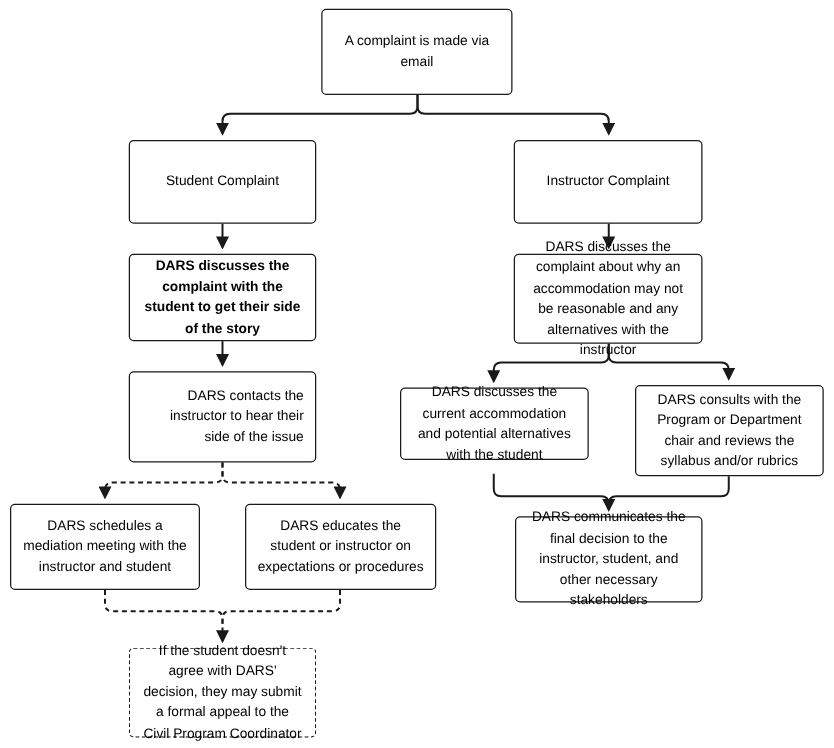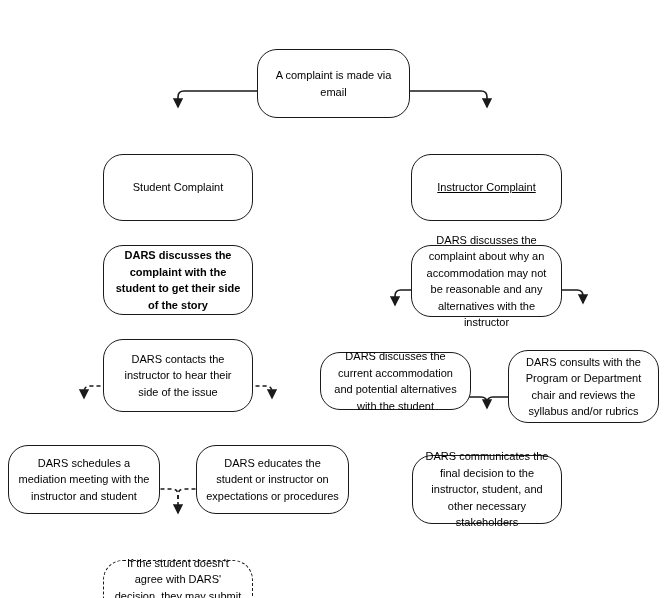--- a/index.html
+++ b/index.html
@@ -18,31 +18,30 @@
   svg.connectors {
     position: absolute;
     left: 0; top: 0;
     width: 667px;
     height: 598px;
   }
   .node {
     position: absolute;
     box-sizing: border-box;
     border: 1.6px solid #1a1a1a;
-    border-radius: 20px;
+    border-radius: 4px;
     background: #ffffff;
     display: flex;
     align-items: center;
     justify-content: center;
     text-align: center;
     font-size: 11px;
     line-height: 1.5;
     color: #000000;
     padding: 4px 9px;
-    margin-top: 42px;
   }
   .node.dashed {
     border-style: dashed;
   }
   .node span { display: block; }
 </style>
 </head>
 <body>
 
 <div class="canvas">
@@ -78,29 +77,29 @@
   </svg>
 
   <div class="node" style="left:257px; top:7px; width:153px; height:69px;">
     <span>A complaint is made via email</span>
   </div>
 
   <div class="node" style="left:103px; top:112px; width:150px; height:67px;">
     <span>Student Complaint</span>
   </div>
 
-  <div class="node" style="left:411px; top:112px; width:151px; height:67px;text-decoration:underline;">
+  <div class="node" style="left:411px; top:112px; width:151px; height:67px;">
     <span>Instructor Complaint</span>
   </div>
 
   <div class="node" style="left:103px; top:203px; width:150px; height:70px;font-weight:bold;">
     <span>DARS discusses the complaint with the student to get their side of the story</span>
   </div>
 
-  <div class="node" style="left:103px; top:297px; width:150px; height:73px;">
+  <div class="node" style="left:103px; top:297px; width:150px; height:73px;text-align:right;">
     <span>DARS contacts the instructor to hear their side of the issue</span>
   </div>
 
   <div class="node" style="left:8px; top:403px; width:152px; height:69px;">
     <span>DARS schedules a mediation meeting with the instructor and student</span>
   </div>
 
   <div class="node" style="left:196px; top:403px; width:153px; height:69px;">
     <span>DARS educates the student or instructor on expectations or procedures</span>
   </div>

